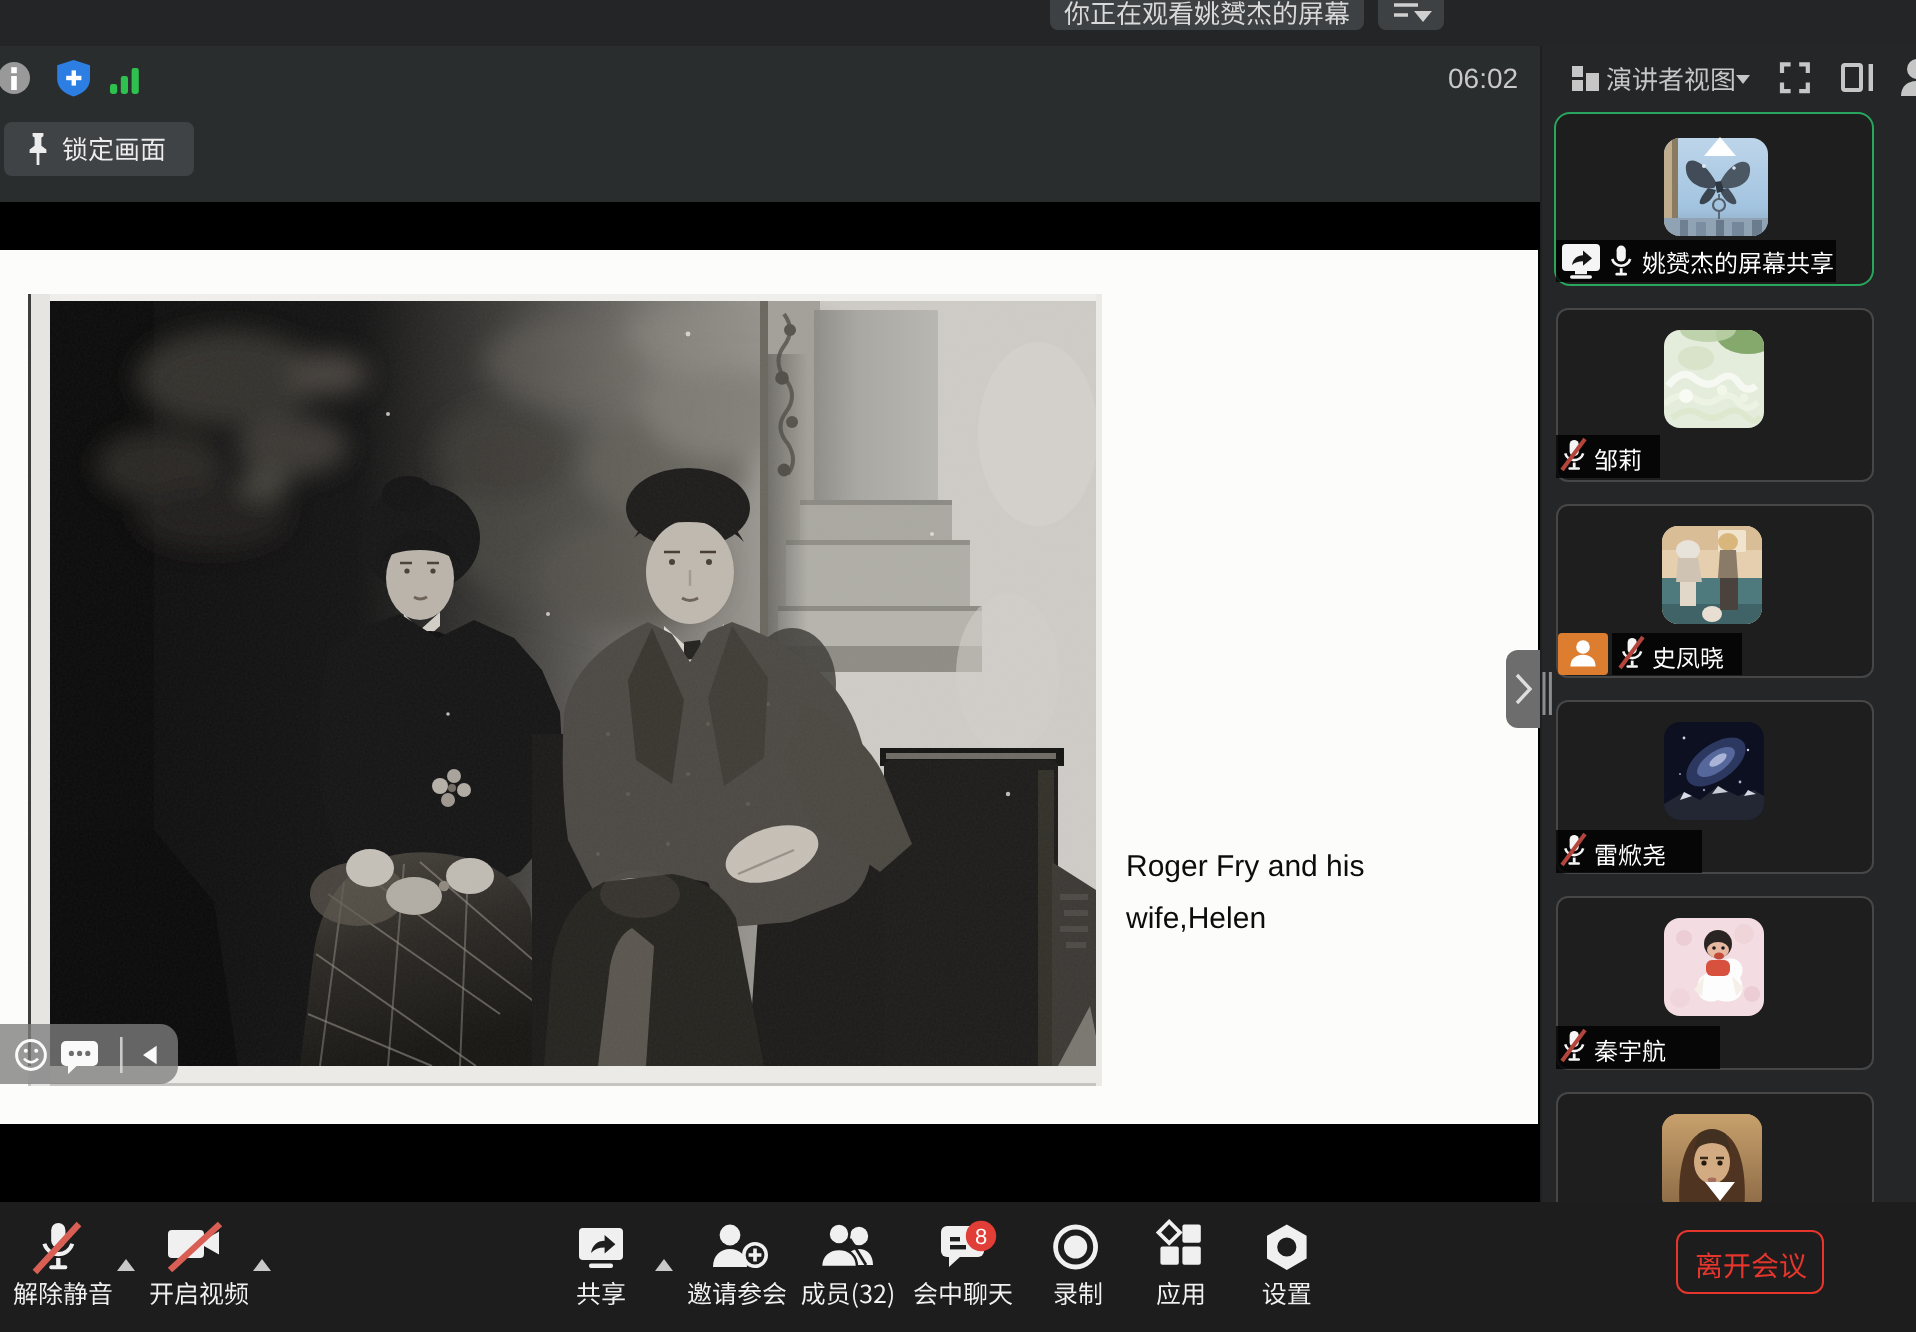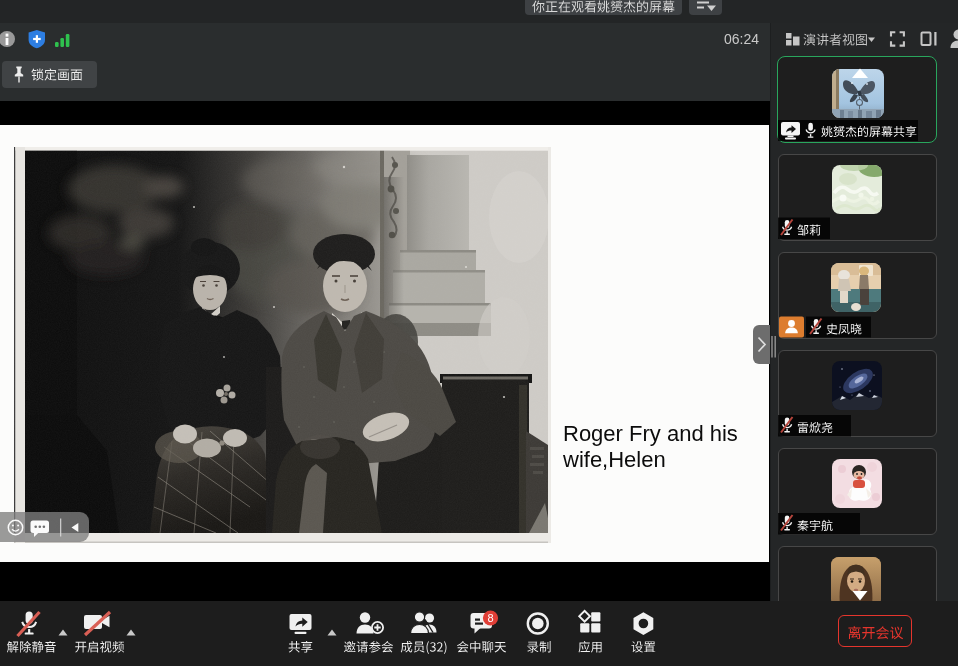--- a/index.html
+++ b/index.html
@@ -3,21 +3,21 @@
 html,body{margin:0;padding:0}
 body{width:958px;height:666px;position:relative;background:#2a2d2e;overflow:hidden;font-family:"Liberation Sans",sans-serif}
 .abs{position:absolute}
 </style></head><body>
 <div class="abs" style="left:0;top:0;width:958px;height:23px;background:#232526;z-index:1"></div>
 <div class="abs" style="left:770px;top:23px;width:188px;height:643px;background:#242627;z-index:1"></div>
 <div class="abs" style="left:769.5px;top:23px;width:1.5px;height:578px;background:#1d1f20;z-index:2"></div>
 <div class="abs" style="left:0;top:101px;width:770px;height:500px;background:#000;z-index:1"></div>
 <div class="abs" style="left:0;top:125px;width:769px;height:437px;background:#fcfcfb;z-index:1"></div>
 <div class="abs" style="left:2px;top:61px;width:95px;height:27px;background:#404345;border-radius:4px;z-index:3"></div>
-<div class="abs" style="left:724px;top:30.5px;font-size:14px;color:#c9c9c9;z-index:3">06:24</div>
+<div class="abs" style="left:724px;top:30.5px;font-size:14px;color:#c9c9c9;z-index:3">06:02</div>
 <svg style="position:absolute;left:14px;top:147px;z-index:2" width="537" height="396" viewBox="0 0 537 396">
 <defs>
 <linearGradient id="bk" x1="0" y1="0" x2="1" y2="0">
         <stop offset="0" stop-color="#0d0d0d"></stop>
         <stop offset="0.42" stop-color="#141414"></stop>
         <stop offset="0.62" stop-color="#3e3c39"></stop>
         <stop offset="0.82" stop-color="#76736e"></stop>
         <stop offset="1" stop-color="#a09d97"></stop>
       </linearGradient>
 <linearGradient id="sh" x1="0" y1="0" x2="1" y2="0">
@@ -174,21 +174,21 @@
       <circle cx="490" cy="250" r="1.1"></circle>
       <circle cx="210" cy="210" r="0.9"></circle>
     </g>
 <rect x="11" y="3.5" width="523" height="383" filter="url(#grain)" opacity="0.13"></rect>
 <rect x="1.5" y="0" width="535" height="3.5" fill="#f0eeea"></rect>
 <rect x="0" y="386" width="537" height="10" fill="#eceae6"></rect>
 <rect x="0" y="394.5" width="537" height="1.5" fill="#c6c4c0"></rect>
 <rect x="534" y="0" width="3" height="396" fill="#eceae6"></rect>
 <rect x="1.5" y="0" width="9.5" height="396" fill="#e7e5e1"></rect>
 </svg>
-<div class="abs" style="left:563px;top:420.5px;font-size:22px;line-height:26px;color:#0c0c0c;z-index:3">Roger Fry and his<br>wife,Helen</div>
+<div class="abs" style="left:563px;top:420.5px;font-size:15px;line-height:26px;color:#0c0c0c;z-index:3">Roger Fry and his<br>wife,Helen</div>
 
 <div class="abs" style="left:777px;top:56px;width:160px;height:87px;border:1.2px solid #29a65d;border-radius:8px;background:#1e1e1e;z-index:2;box-sizing:border-box"></div>
 <div class="abs" style="left:777.5px;top:154px;width:159px;height:87px;border:1px solid #474747;border-radius:6px;background:#1e1e1e;z-index:2;box-sizing:border-box"></div>
 <div class="abs" style="left:777.5px;top:252px;width:159px;height:87px;border:1px solid #474747;border-radius:6px;background:#1e1e1e;z-index:2;box-sizing:border-box"></div>
 <div class="abs" style="left:777.5px;top:350px;width:159px;height:87px;border:1px solid #474747;border-radius:6px;background:#1e1e1e;z-index:2;box-sizing:border-box"></div>
 <div class="abs" style="left:777.5px;top:448px;width:159px;height:87px;border:1px solid #474747;border-radius:6px;background:#1e1e1e;z-index:2;box-sizing:border-box"></div>
 <div class="abs" style="left:777.5px;top:546px;width:159px;height:87px;border:1px solid #474747;border-radius:6px;background:#1e1e1e;z-index:2;box-sizing:border-box"></div>
 <svg style="position:absolute;left:832px;top:69px;z-index:3" width="52" height="49">
     <defs>
       <clipPath id="c83269">

